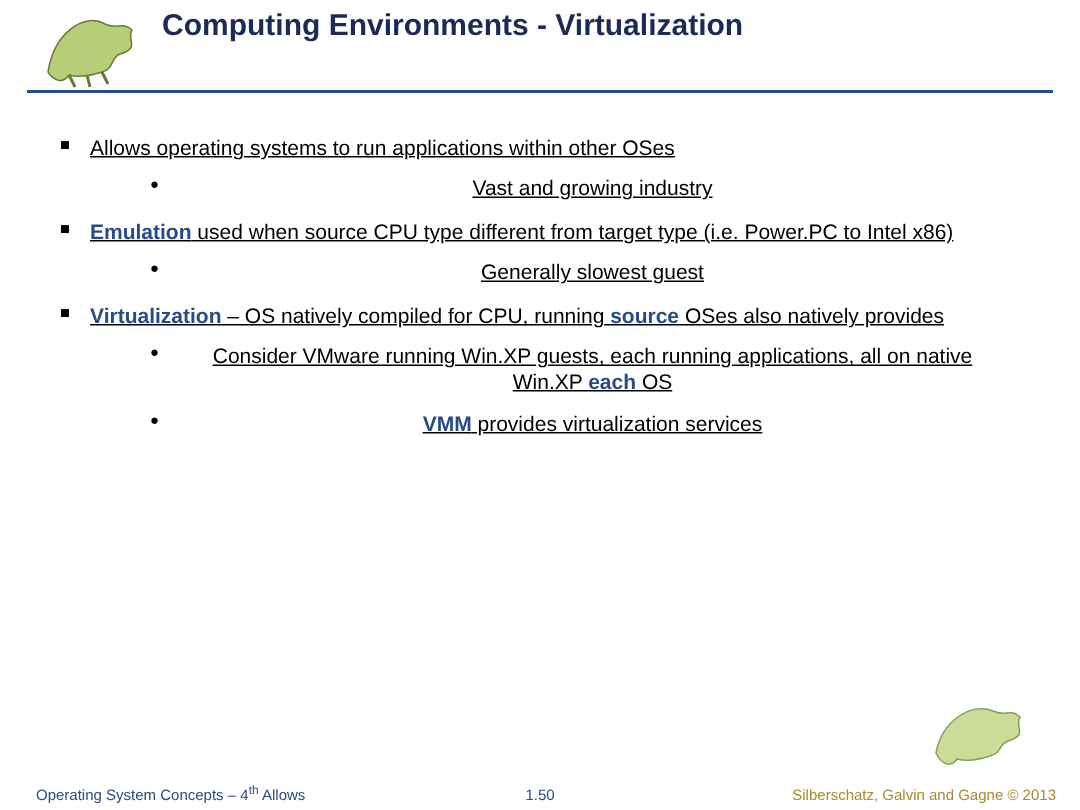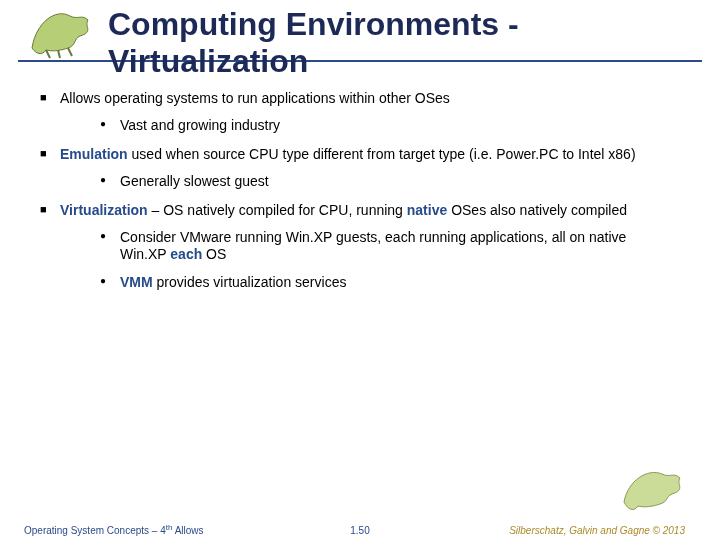--- a/index.html
+++ b/index.html
@@ -21,21 +21,21 @@
   .header {
     position: relative;
     height: 56px;
     border-bottom: 2px solid #2a4a88;
     margin: 4px 18px 0 18px;
   }
   .title {
     position: absolute;
     left: 90px;
     top: 2px;
-    font-size: 32px;
+    font-size: 20px;
     font-weight: bold;
     color: #1d2a57;
   }
   .dino-tl {
     position: absolute;
     left: 6px;
     top: -2px;
     width: 80px;
     height: 58px;
   }
@@ -43,38 +43,40 @@
     position: absolute;
     right: 26px;
     bottom: 30px;
     width: 74px;
     height: 52px;
   }
   .body {
     padding: 16px 40px 0 40px;
     font-size: 14px;
     line-height: 1.22;
+    text-decoration: underline;
   }
   .l1 {
     margin: 12px 0 0 0;
     padding-left: 20px;
     position: relative;
   }
   .l1::before {
     content: "■";
     position: absolute;
     left: 0;
     top: 1px;
     font-size: 11px;
     color: #000;
   }
   .l2 {
     margin: 10px 0 0 0;
     padding-left: 20px;
     position: relative;
+    text-align: center;
   }
   .l2::before {
     content: "●";
     position: absolute;
     left: 0;
     top: 1px;
     font-size: 10px;
     color: #000;
   }
   .indent {
@@ -102,24 +104,23 @@
   .footer-center {
     position: absolute;
     left: 50%;
     transform: translateX(-50%);
     bottom: 2px;
     color: #2a4a88;
     margin-top: 20px;
   }
   .footer-right {
     position: absolute;
-    right: 35px;
+    right: 16px;
     bottom: 2px;
     color: #aa8a2a;
-    font-style: italic;
   }
   .sup { font-size: 8px; vertical-align: super; text-align: center; }
 </style>
 </head>
 <body>
 
 <div class="slide">
 
   <div class="header">
     <svg class="dino-tl" viewBox="0 0 80 58">
@@ -143,21 +144,21 @@
     <div class="l1">
       <span class="term">Emulation</span><span> used when source CPU type different from target type (i.e. Power.PC to Intel x86)</span>
       <div class="indent">
         <div class="l2">
           <span>Generally slowest guest</span>
         </div>
       </div>
     </div>
 
     <div class="l1">
-      <span class="term">Virtualization</span><span> – OS natively compiled for CPU, running </span><span class="term">native</span><span> OSes also natively compiled</span>
+      <span class="term">Virtualization</span><span> – OS natively compiled for CPU, running </span><span class="term">source</span><span> OSes also natively provides</span>
       <div class="indent">
         <div class="l2">
           <span>Consider VMware running Win.XP guests, each running applications, all on native Win.XP </span><span class="term">each</span><span> OS</span>
         </div>
         <div class="l2">
           <span class="term">VMM</span><span> provides virtualization services</span>
         </div>
       </div>
     </div>
 

